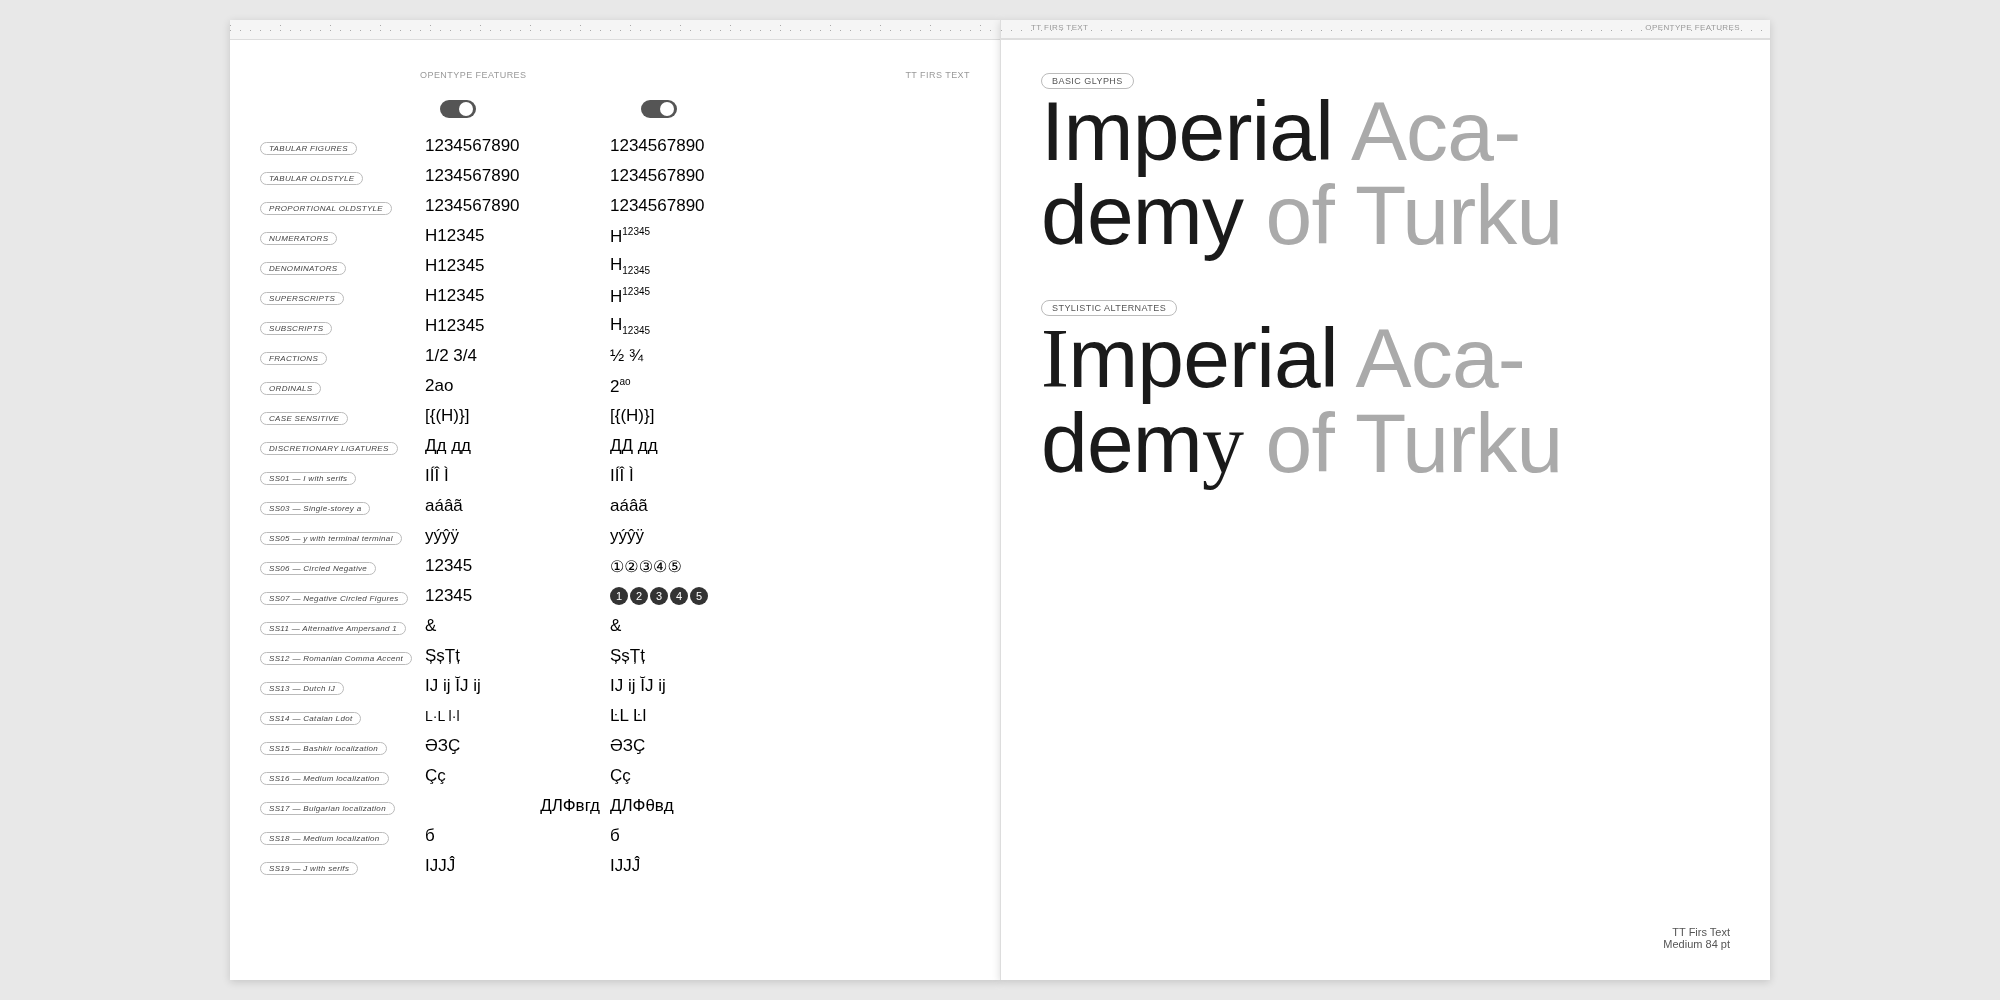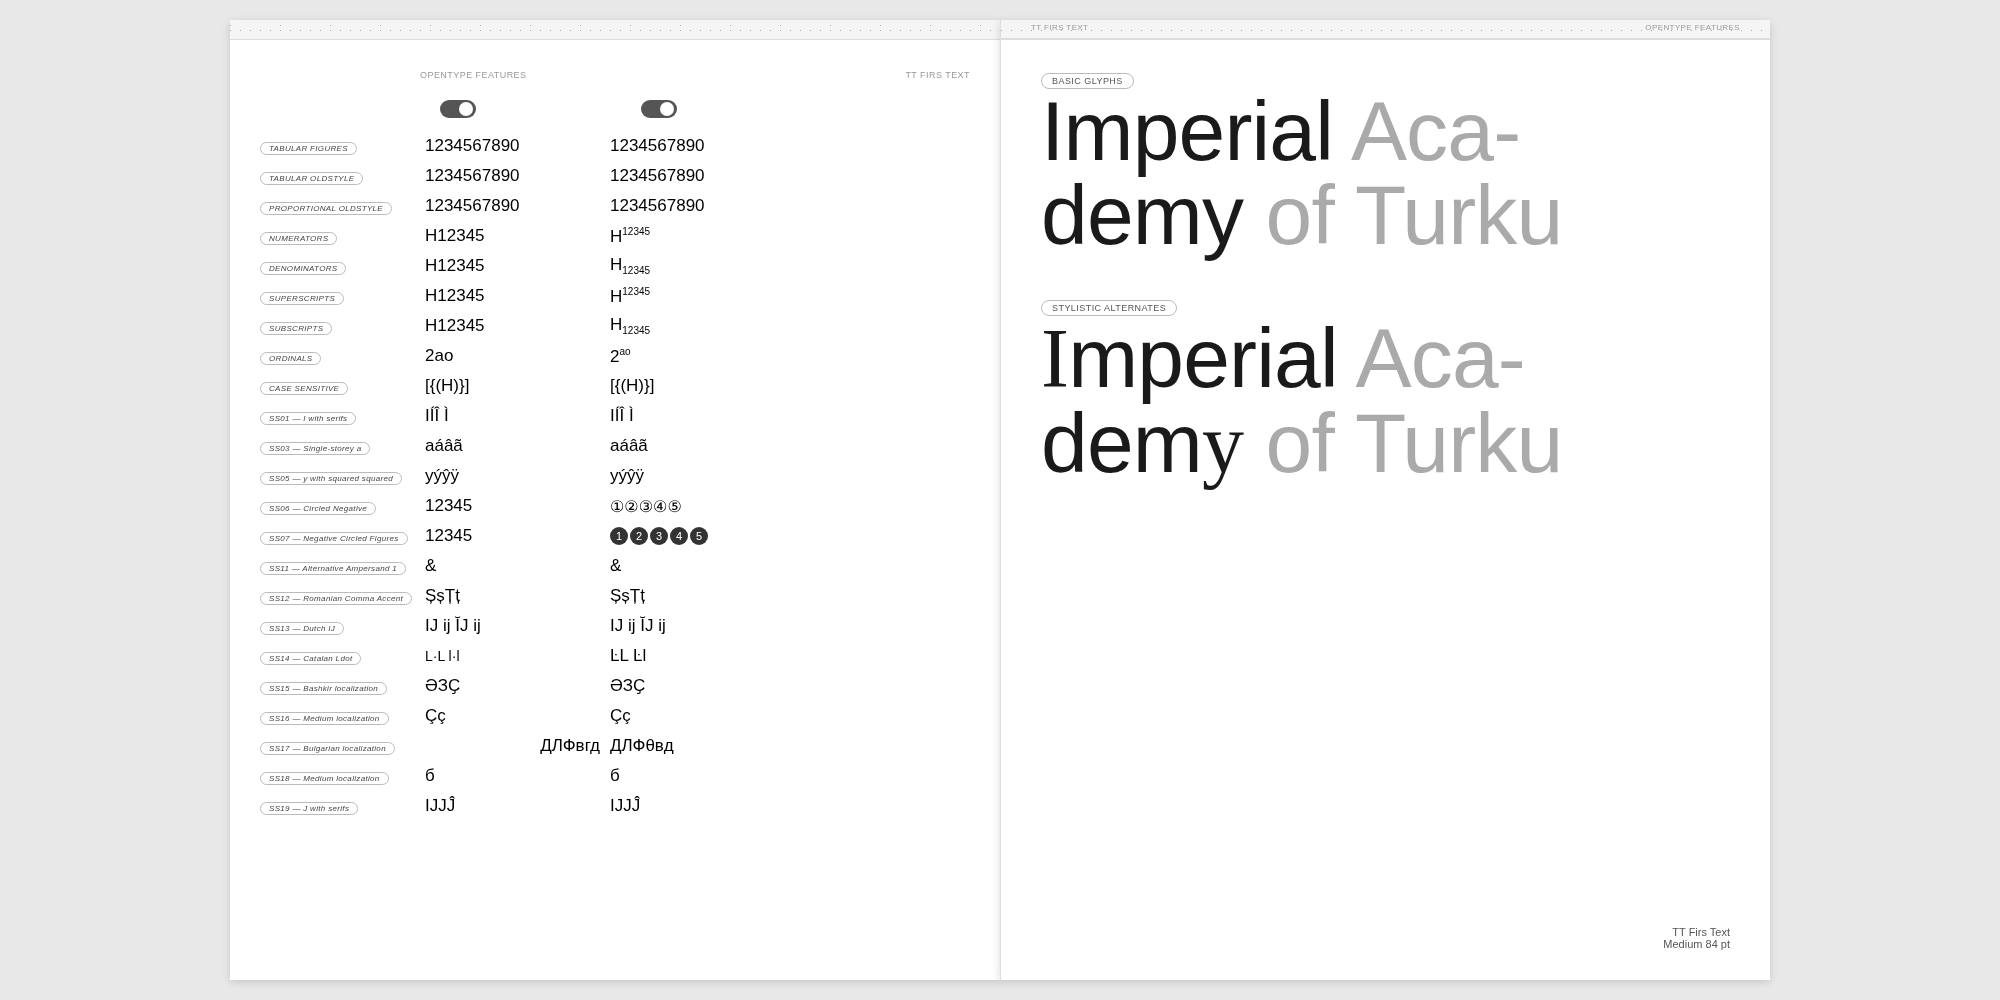--- a/index.html
+++ b/index.html
@@ -213,48 +213,58 @@
           <div class="opentype-col" style="font-size:17px;">H12345</div>
           <div class="ttfirs-col" style="font-size:17px;">H<sup style="font-size:10px;">12345</sup></div>
         </div>
 
         <div class="feature-row">
           <div class="feature-label"><span class="feature-tag">SUBSCRIPTS</span></div>
           <div class="opentype-col" style="font-size:17px;">H12345</div>
           <div class="ttfirs-col" style="font-size:17px;">H<sub style="font-size:10px;">12345</sub></div>
         </div>
 
+        <div class="feature-row">
+          <div class="feature-label"><span class="feature-tag">FRACTIONS</span></div>
+          <div class="opentype-col" style="font-size:17px;">1/2 3/4</div>
+          <div class="ttfirs-col" style="font-size:17px;">½ ¾</div>
+        </div>
 
         <div class="feature-row">
           <div class="feature-label"><span class="feature-tag">ORDINALS</span></div>
           <div class="opentype-col" style="font-size:17px;">2ao</div>
           <div class="ttfirs-col" style="font-size:17px;">2<sup style="font-size:10px;">ao</sup></div>
         </div>
 
         <div class="feature-row">
           <div class="feature-label"><span class="feature-tag">CASE SENSITIVE</span></div>
           <div class="opentype-col" style="font-size:17px;">[{(H)}]</div>
           <div class="ttfirs-col" style="font-size:17px;">[{(H)}]</div>
         </div>
 
+        <div class="feature-row">
+          <div class="feature-label"><span class="feature-tag">DISCRETIONARY LIGATURES</span></div>
+          <div class="opentype-col" style="font-size:17px;">Дд дд</div>
+          <div class="ttfirs-col" style="font-size:17px;">ДД дд</div>
+        </div>
 
         <div class="feature-row">
           <div class="feature-label"><span class="feature-tag">SS01 — I with serifs</span></div>
           <div class="opentype-col" style="font-size:17px;">IÍÎ Ì</div>
           <div class="ttfirs-col" style="font-size:17px;">IÍÎ Ì</div>
         </div>
 
         <div class="feature-row">
           <div class="feature-label"><span class="feature-tag">SS03 — Single-storey a</span></div>
           <div class="opentype-col" style="font-size:17px;">aáâã</div>
           <div class="ttfirs-col" style="font-size:17px;">aáâã</div>
         </div>
 
         <div class="feature-row">
-          <div class="feature-label"><span class="feature-tag">SS05 — y with squared squared</span></div>
+          <div class="feature-label"><span class="feature-tag">SS05 — y with terminal terminal</span></div>
           <div class="opentype-col" style="font-size:17px;">yýŷÿ</div>
           <div class="ttfirs-col" style="font-size:17px;">yýŷÿ</div>
         </div>
 
         <div class="feature-row">
           <div class="feature-label"><span class="feature-tag">SS06 — Circled Negative</span></div>
           <div class="opentype-col" style="font-size:17px;">12345</div>
           <div class="ttfirs-col" style="font-size:16px;">①②③④⑤</div>
         </div>
 

